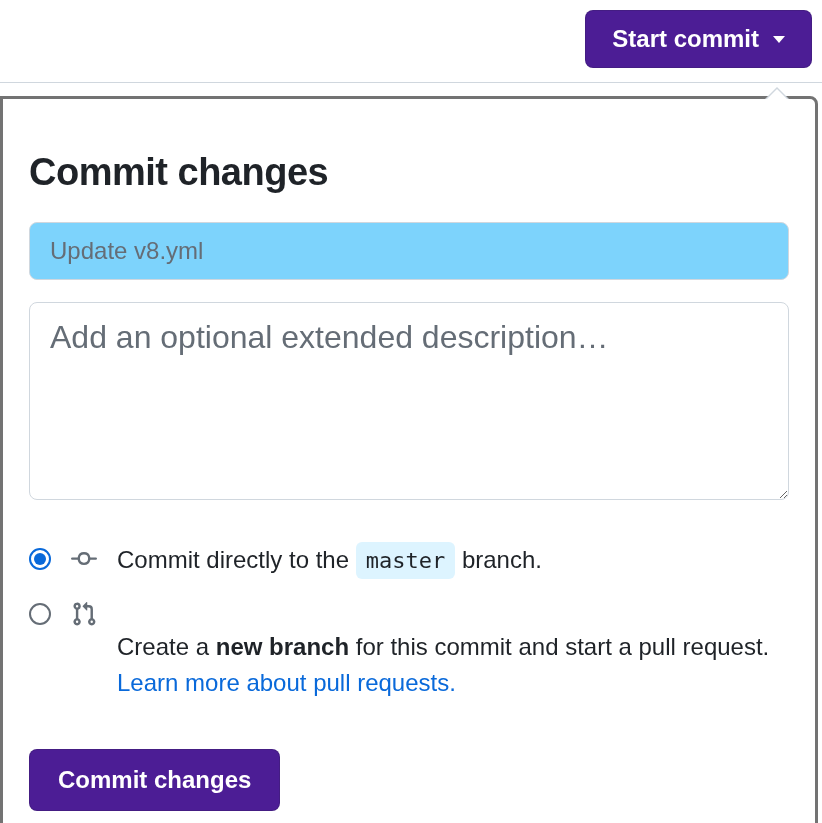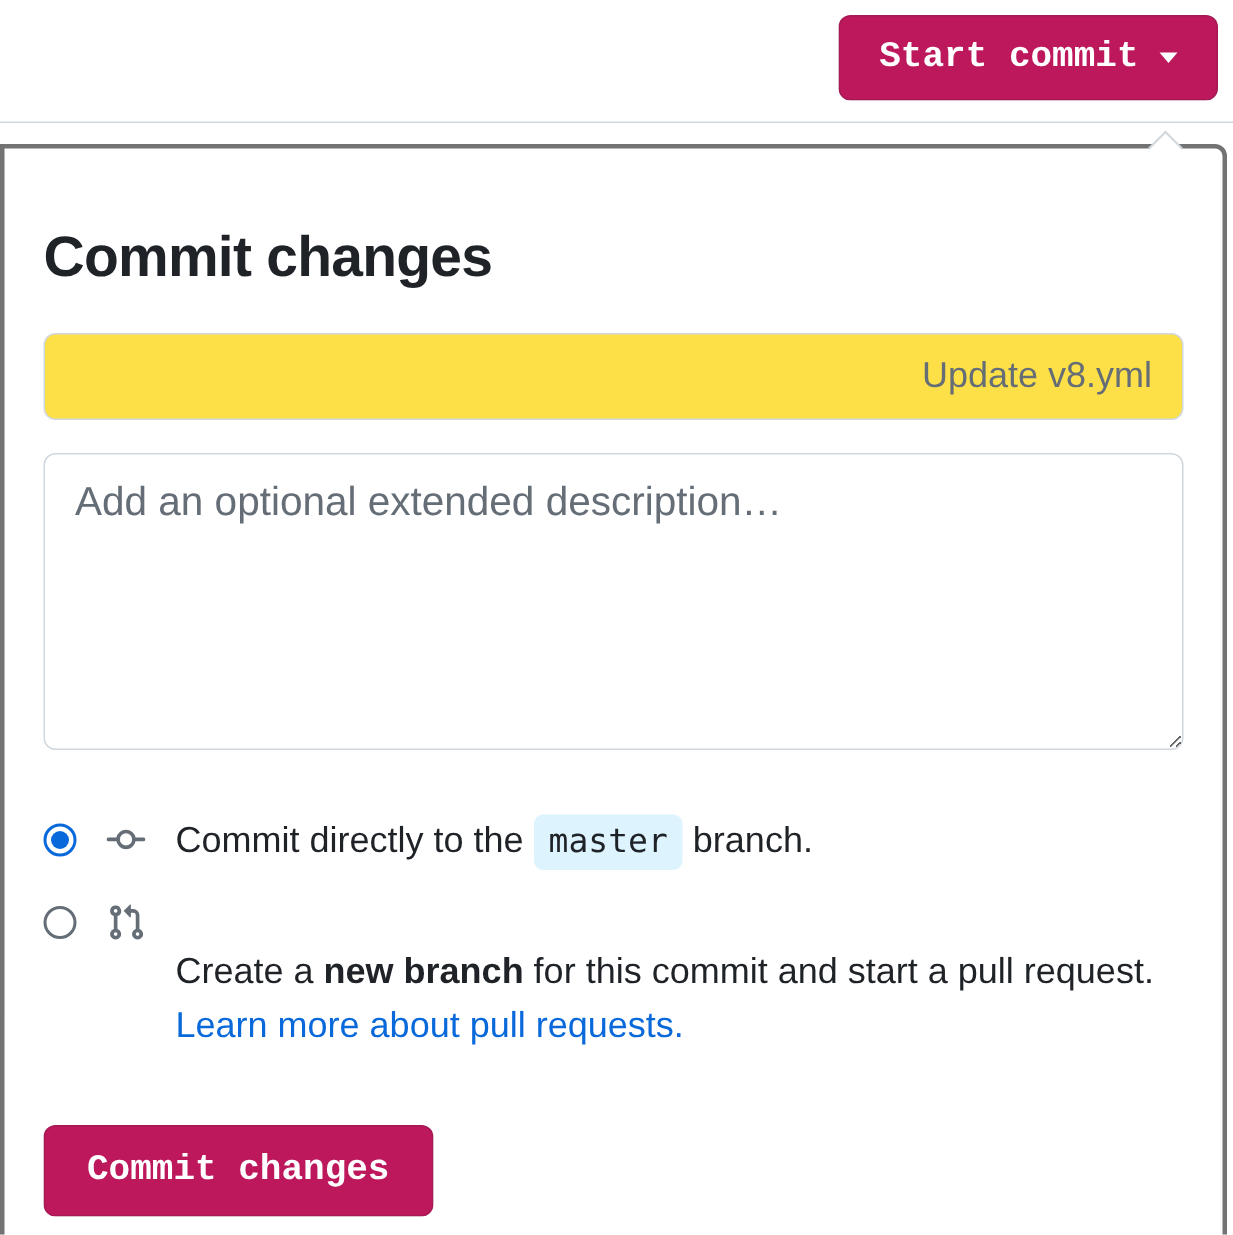--- a/index.html
+++ b/index.html
@@ -14,27 +14,27 @@
       height: 823px;
       position: relative;
     }
     .topbar {
       display: flex;
       justify-content: flex-end;
       padding: 10px 10px 14px 10px;
       border-bottom: 1px solid #d0d7de;
     }
     .btn-green {
-      background: #be185d;
+      background: #4c1d95;
       color: #ffffff;
       border: 1px solid rgba(27,31,36,0.15);
       border-radius: 8px;
       font-weight: 600;
       cursor: pointer;
-      font-family: Liberation Mono, monospace;
+      font-family: Liberation Sans, sans-serif;
     }
     .btn-start-commit {
       font-size: 24px;
       padding: 14px 26px;
       display: inline-flex;
       align-items: center;
       gap: 14px;
     }
     .caret-down {
       width: 0;
@@ -82,32 +82,31 @@
       color: #1f2328;
       margin: 52px 0 28px 0;
       letter-spacing: -0.5px;
     }
     .input-text {
       width: 100%;
       font-size: 24px;
       padding: 14px 20px;
       border: 1px solid #d0d7de;
       border-radius: 8px;
-      background: #fde047;
+      background: #7dd3fc;
       color: #656d76;
       font-family: inherit;
       margin-bottom: 22px;
-      text-align: right;
     }
     .input-text::placeholder {
       color: #656d76;
     }
     .textarea-desc {
       width: 100%;
-      font-size: 27px;
+      font-size: 32px;
       padding: 16px 20px;
       border: 1px solid #d0d7de;
       border-radius: 8px;
       background: #ffffff;
       color: #1f2328;
       font-family: inherit;
       min-height: 198px;
       resize: vertical;
       margin-bottom: 38px;
     }

